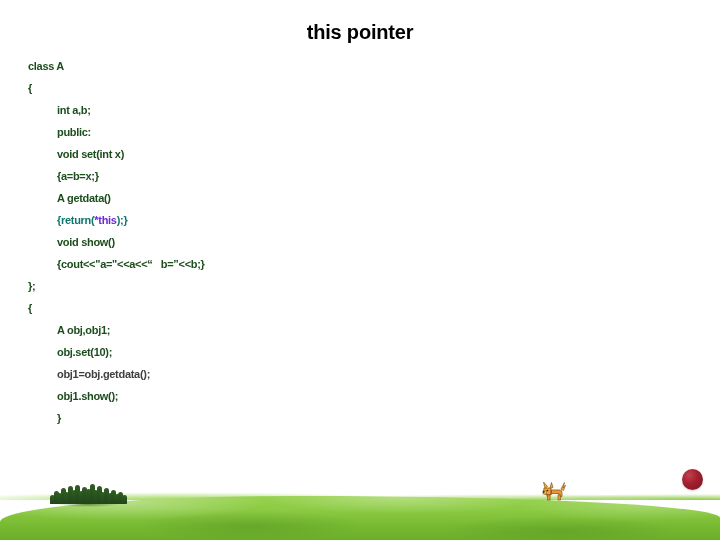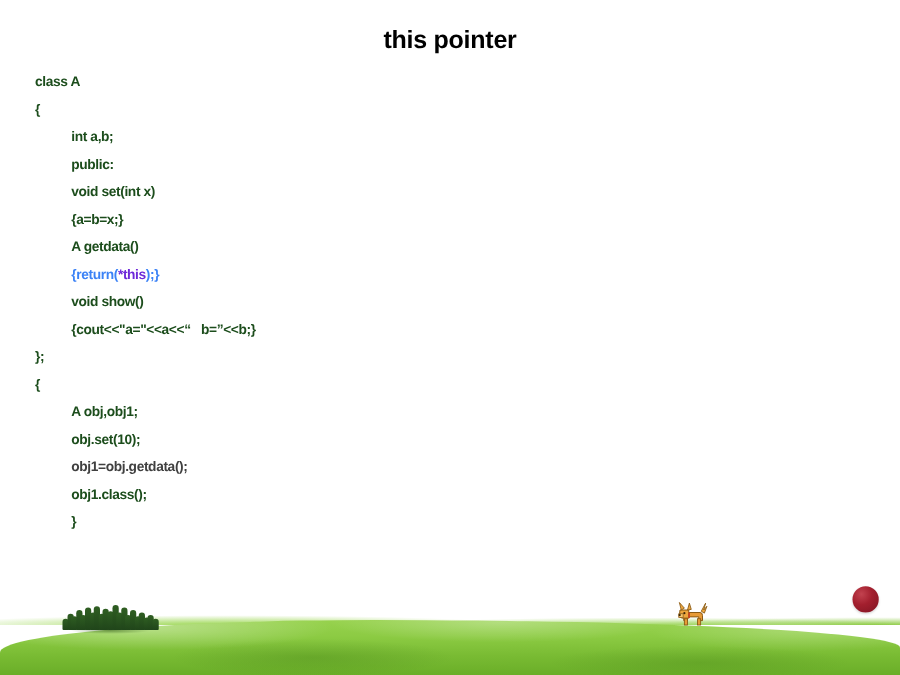--- a/index.html
+++ b/index.html
@@ -52,21 +52,21 @@
     padding-left: 29px;
   }
   .code-line.red {
     color: #404040;
   }
   .tok-red {
     color: #6d28d9;
     text-align: center;
   }
   .tok-green {
-    color: #3b82f6;
+    color: #0f766e;
   }
 
   
   #scenery {
     position: absolute;
     left: 0;
     bottom: 0;
     width: 720px;
     height: 60px;
   }
@@ -159,21 +159,21 @@
       <div class="code-line indent">{a=b=x;}</div>
       <div class="code-line indent">A getdata()</div>
       <div class="code-line indent"><span class="tok-green">{return(</span><span class="tok-red">*this</span><span class="tok-green">);}</span></div>
       <div class="code-line indent">void show()</div>
       <div class="code-line indent">{cout&lt;&lt;"a="&lt;&lt;a&lt;&lt;“   b=”&lt;&lt;b;}</div>
       <div class="code-line">};</div>
       <div class="code-line">{</div>
       <div class="code-line indent">A obj,obj1;</div>
       <div class="code-line indent">obj.set(10);</div>
       <div class="code-line indent red">obj1=obj.getdata();</div>
-      <div class="code-line indent">obj1.class();</div>
+      <div class="code-line indent">obj1.show();</div>
       <div class="code-line indent">}</div>
     </div>
 
   <div id="scenery">
 
     <div id="grass-horizon"></div>
     <div id="grass"></div>
 
     <div id="bush-shadow"></div>
     <div id="bush-cluster">

